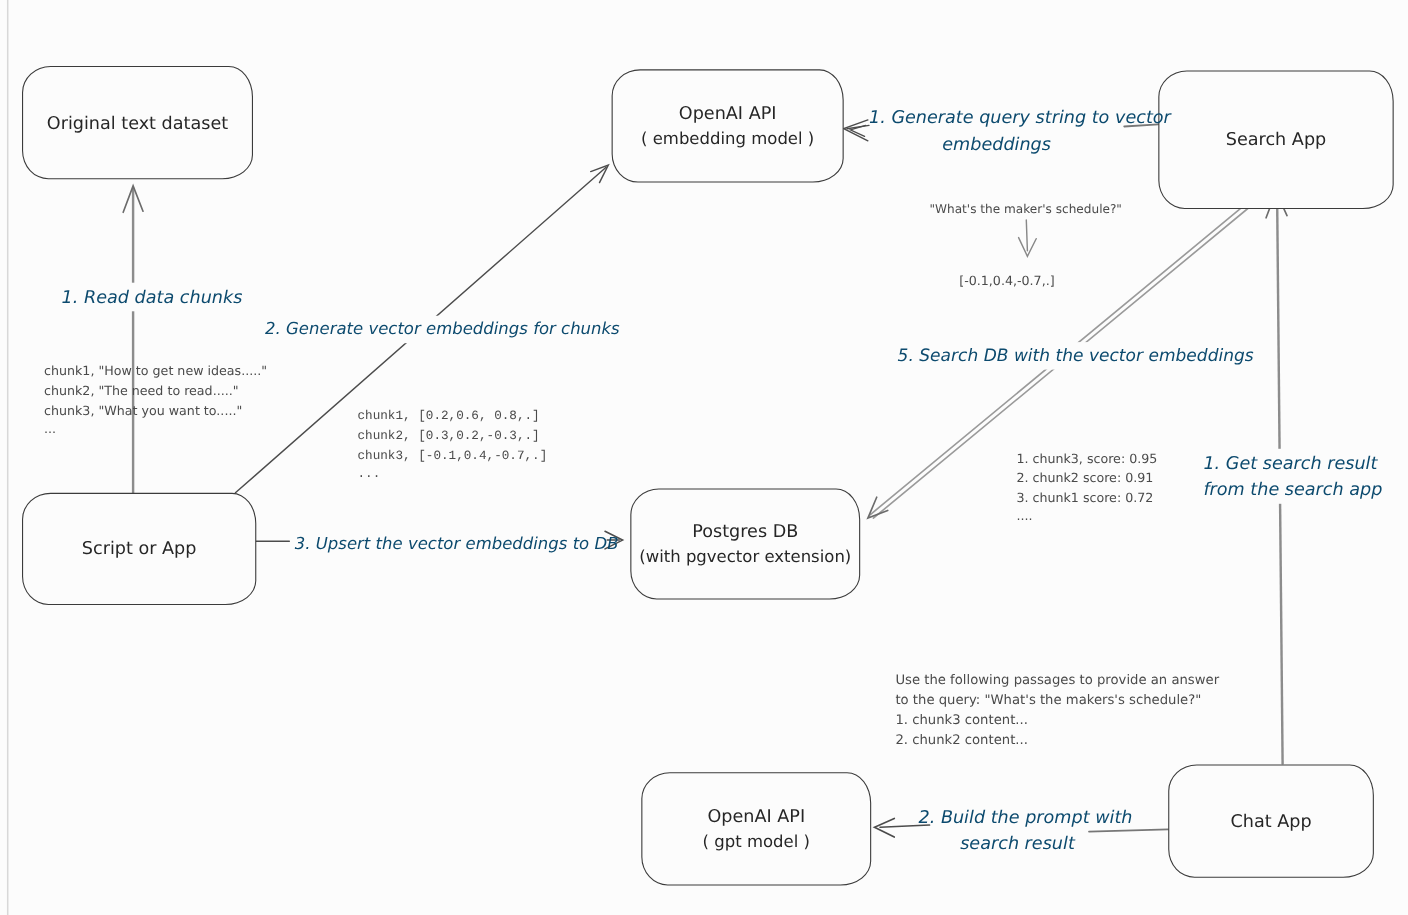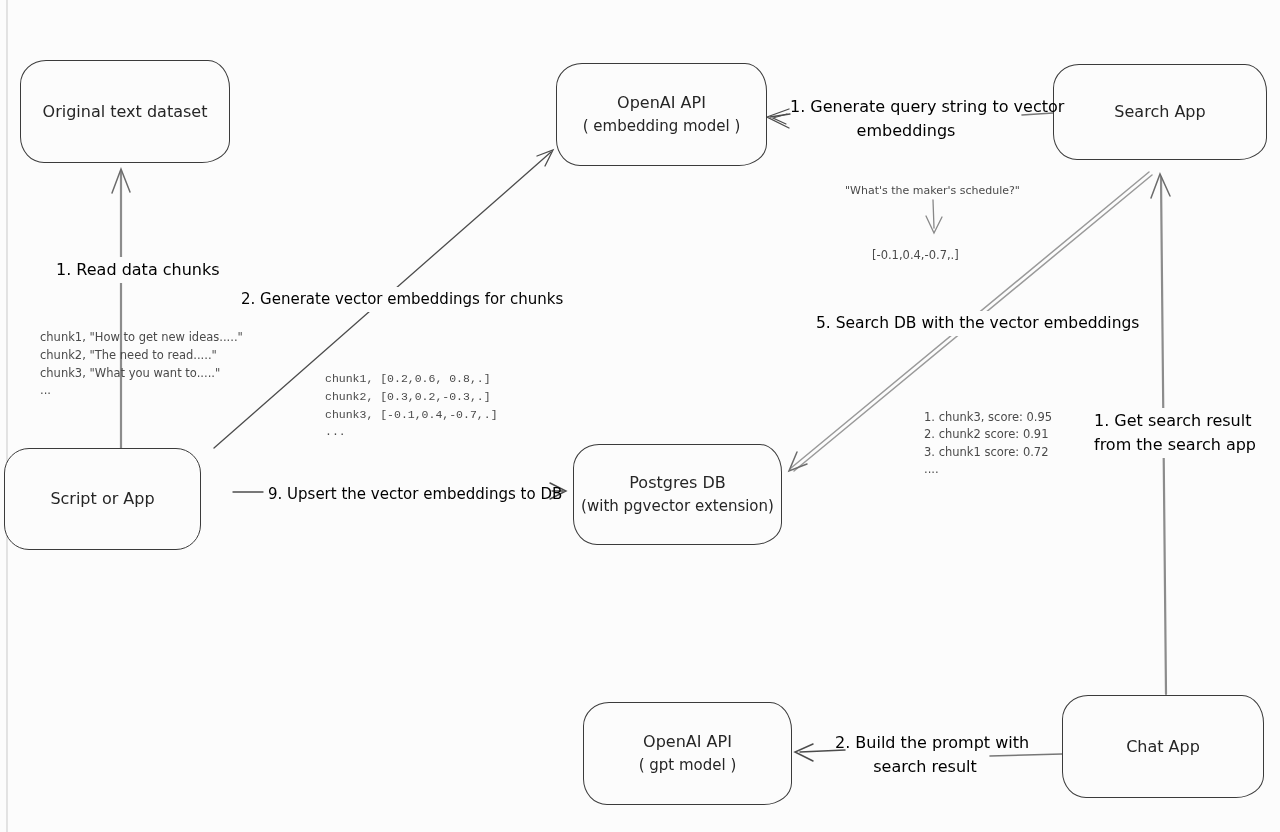--- a/index.html
+++ b/index.html
@@ -10,21 +10,21 @@
   .edges{position:absolute;left:0;top:0;width:1280px;height:832px;}
   .node{
     position:absolute;border:1.7px solid #3b3b3b;background:#fcfcfc;
     display:flex;flex-direction:column;align-items:center;justify-content:center;
     text-align:center;font-size:16px;line-height:1.5;color:#262626;
     border-radius:26px 22px 28px 24px / 24px 28px 22px 26px;
     box-sizing:border-box;
   }
   .node .sub{font-size:15px;}
   .edge-label{
-    position:absolute;font-size:16px;color:#000000;white-space:nowrap;line-height:1.5;
+    position:absolute;font-size:16px;color:#0c4a6e;white-space:nowrap;line-height:1.5;font-style:italic;
   }
   .edge-label.bg{background:#fcfcfc;padding:1px 4px;}
   .edge-label.center{text-align:center;}
   .small{
     position:absolute;font-size:11.5px;color:#4a4a4a;line-height:1.55;white-space:nowrap;
   }
   .small div{white-space:nowrap;}
 </style>
 </head>
 <body>
@@ -83,47 +83,47 @@
 
   <div class="node" style="left:20px;top:60px;width:210px;height:103px;text-align:right;">
     <div>Original text dataset</div>
   </div>
 
   <div class="node" style="left:556px;top:63px;width:211px;height:103px;">
     <div>OpenAI API</div>
     <div class="sub">( embedding model )</div>
   </div>
 
-  <div class="node" style="left:1053px;top:64px;width:214px;height:96px;">
+  <div class="node" style="left:1053px;top:64px;width:214px;height:126px;">
     <div>Search App</div>
   </div>
 
-  <div class="node" style="left:4px;top:448px;width:197px;height:102px;border-radius:25px;">
+  <div class="node" style="left:20px;top:448px;width:213px;height:102px;">
     <div>Script or App</div>
   </div>
 
   <div class="node" style="left:573px;top:444px;width:209px;height:101px;">
     <div>Postgres DB</div>
     <div class="sub">(with pgvector extension)</div>
   </div>
 
   <div class="node" style="left:583px;top:702px;width:209px;height:103px;">
     <div>OpenAI API</div>
     <div class="sub">( gpt model )</div>
   </div>
 
-  <div class="node" style="left:1062px;top:695px;width:202px;height:103px;">
+  <div class="node" style="left:1062px;top:695px;width:187px;height:103px;">
     <div>Chat App</div>
   </div>
 
   <div class="edge-label bg" style="left:52px;top:257px;">1. Read data chunks</div>
 
   <div class="edge-label bg" style="left:237px;top:287px;font-size:15px;">2. Generate vector embeddings for chunks</div>
 
-  <div class="edge-label" style="left:268px;top:483px;font-size:15px;">9. Upsert the vector embeddings to DB</div>
+  <div class="edge-label" style="left:268px;top:483px;font-size:15px;">3. Upsert the vector embeddings to DB</div>
 
   <div class="edge-label center" style="left:790px;top:95px;width:232px;">
     <div>1. Generate query string to vector</div>
     <div>embeddings</div>
   </div>
 
   <div class="edge-label bg" style="left:812px;top:311px;font-size:15.5px;">5. Search DB with the vector embeddings</div>
 
   <div class="edge-label bg" style="left:1090px;top:408px;">
     <div>1. Get search result</div>
@@ -153,14 +153,20 @@
 
   <div class="small" style="left:872px;top:247px;">[-0.1,0.4,-0.7,.]</div>
 
   <div class="small" style="left:924px;top:409px;line-height:1.5;">
     <div>1. chunk3, score: 0.95</div>
     <div>2. chunk2 score: 0.91</div>
     <div>3. chunk1 score: 0.72</div>
     <div>....</div>
   </div>
 
+  <div class="small" style="left:814px;top:609px;line-height:1.5;font-size:12px;">
+    <div>Use the following passages to provide an answer</div>
+    <div>to the query: "What's the makers's schedule?"</div>
+    <div>1. chunk3 content...</div>
+    <div>2. chunk2 content...</div>
+  </div>
 
 </div>
 
 </body></html>

